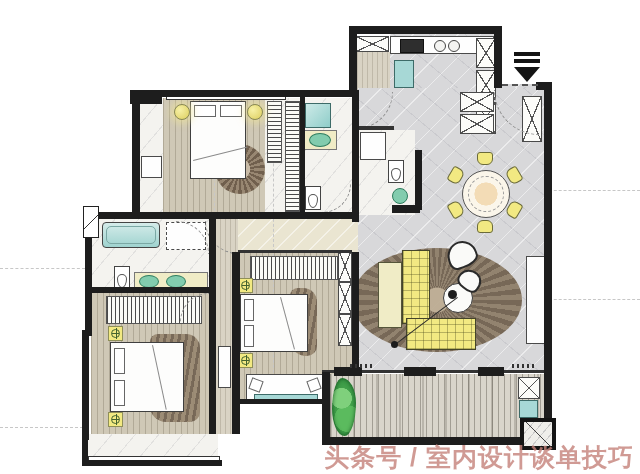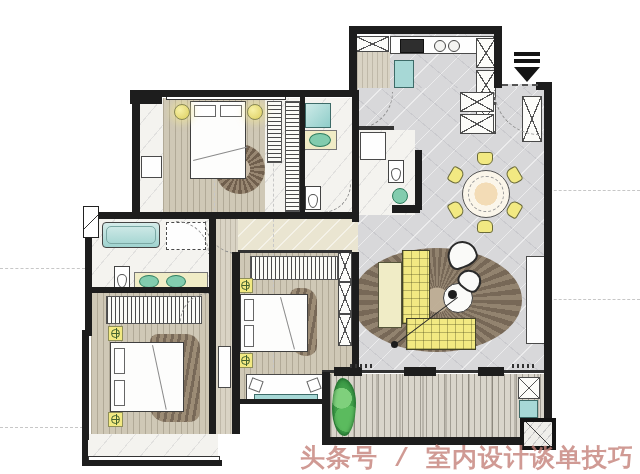--- a/index.html
+++ b/index.html
@@ -1,17 +1,17 @@
 <!DOCTYPE html>
 <html style="--wall: #1d1d1d; --wood: #cfc8b6; --marble: #d8d8da; --marble_white: #f4f3ef; --cream: #eae5d1; --deck: #d9d5cb; --yellow: #f2e982; --pale_yellow: #f0ecc6; --aqua: #a7d8d6; --green_fixture: #82ccae; --watermark: #c5827a;"><head>
 <meta charset="utf-8">
 <style>
   html,body{margin:0;padding:0;background:#fff;}
   .canvas{position:relative;width:640px;height:474px;background:#fff;overflow:hidden;
-          font-family:Liberation Mono, monospace;}
+          font-family:Liberation Sans, sans-serif;}
   
   .wall{position:absolute;background:var(--wall);z-index:40;}
   .thinwall{position:absolute;background:#333;z-index:39;}
   .winbox{position:absolute;background:#fff;border:1px solid #222;z-index:42;
           background-image:linear-gradient(135deg,transparent calc(50% - .6px),#333 calc(50% - .6px) calc(50% + .6px),transparent calc(50% + .6px));}
   .frame{position:absolute;background:#fff;border:1px solid #333;z-index:24;}
   .frame:after{content:'';position:absolute;left:2px;right:2px;top:50%;height:1px;background:#666;}
   
   .floor{position:absolute;z-index:1;box-sizing:border-box;}
   .wood{background-color:var(--wood);background-image:repeating-linear-gradient(90deg,rgba(70,60,40,.22) 0 1px,transparent 1px 6px);}

